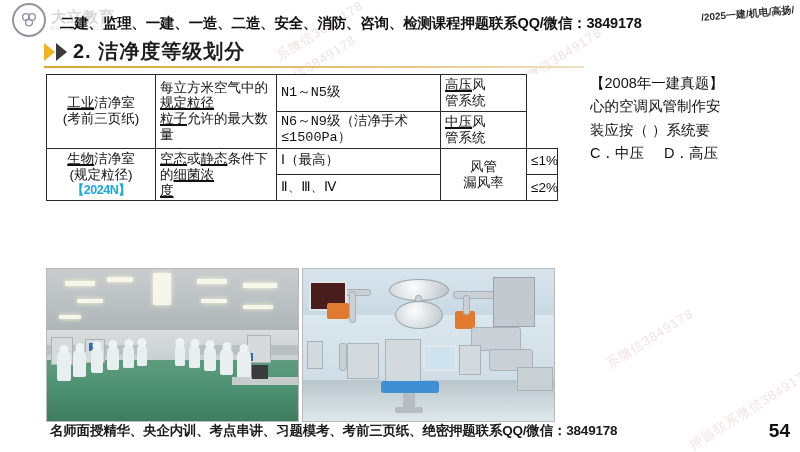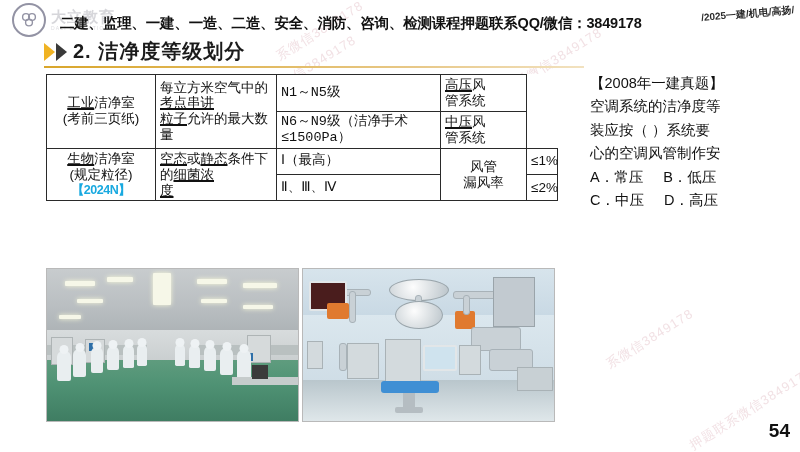--- a/index.html
+++ b/index.html
@@ -148,21 +148,21 @@
     <tbody>
 
       <tr>
         <td class="c-cat" rowspan="2">
           <span class="cat-l1">
             <span class="u">工业</span><span>洁净室</span>
           </span>
           <span class="cat-l2">(考前三页纸)</span>
         </td>
         <td class="c-def" rowspan="2">
-          每立方米空气中的<span class="u">考点串讲</span><br><span class="u">粒子</span>允许的最大数量
+          每立方米空气中的<span class="u">规定粒径</span><br><span class="u">粒子</span>允许的最大数量
         </td>
         <td class="c-lvl">N1～N5级</td>
         <td class="c-sys"><span class="u">高压</span>风<br>管系统</td>
       </tr>
       <tr>
         <td class="c-lvl">N6～N9级（洁净手术≤1500Pa）</td>
         <td class="c-sys"><span class="u">中压</span>风<br>管系统</td>
       </tr>
 
       <tr>
@@ -185,27 +185,22 @@
       </tr>
       <tr>
         <td class="c-lvl sm">Ⅱ、Ⅲ、Ⅳ</td>
         <td class="c-sys">≤2%</td>
       </tr>
     </tbody>
   </table>
 
   <div class="rpanel">
     <div>【2008年一建真题】</div>
-    <div>空调系统的洁净度等</div>
+    <div>心的空调风管制作安</div>
     <div>装应按（  ）系统要</div>
-    <div>心的空调风管制作安</div>
-    <div class="opts">
-      <span><span>A．</span><span>常压</span></span>
-      <span><span>B．</span><span>低压</span></span>
-    </div>
     <div class="opts">
       <span><span>C．</span><span>中压</span></span>
       <span><span>D．</span><span>高压</span></span>
     </div>
   </div>
 
   <div class="ph ph-left">
     <div class="cr-ceil"></div>
     <div class="cr-wall"></div>
     <div class="cr-floor"></div>
@@ -262,14 +257,15 @@
     <div class="or-mon" style="left:120px;top:76px;width:30px;height:22px;background:#cfe3ee;"></div>
     <div class="or-cab" style="left:156px;top:76px;width:20px;height:28px;"></div>
     <div class="or-arm" style="left:36px;top:74px;width:6px;height:26px;"></div>
     <div class="or-cab" style="left:4px;top:72px;width:14px;height:26px;"></div>
     <div class="or-table" style="left:78px;top:112px;width:58px;height:12px;"></div>
     <div class="or-base" style="left:100px;top:124px;width:12px;height:16px;"></div>
     <div class="or-base" style="left:92px;top:138px;width:28px;height:6px;border-radius:2px;"></div>
     <div class="or-cab" style="left:214px;top:98px;width:34px;height:22px;background:#c8d0d4;"></div>
   </div>
 
+  <div class="footer">名师面授精华、央企内训、考点串讲、习题模考、考前三页纸、绝密押题联系QQ/微信：3849178</div>
   <div class="pageno">54</div>
 </div>
 
 </body></html>

